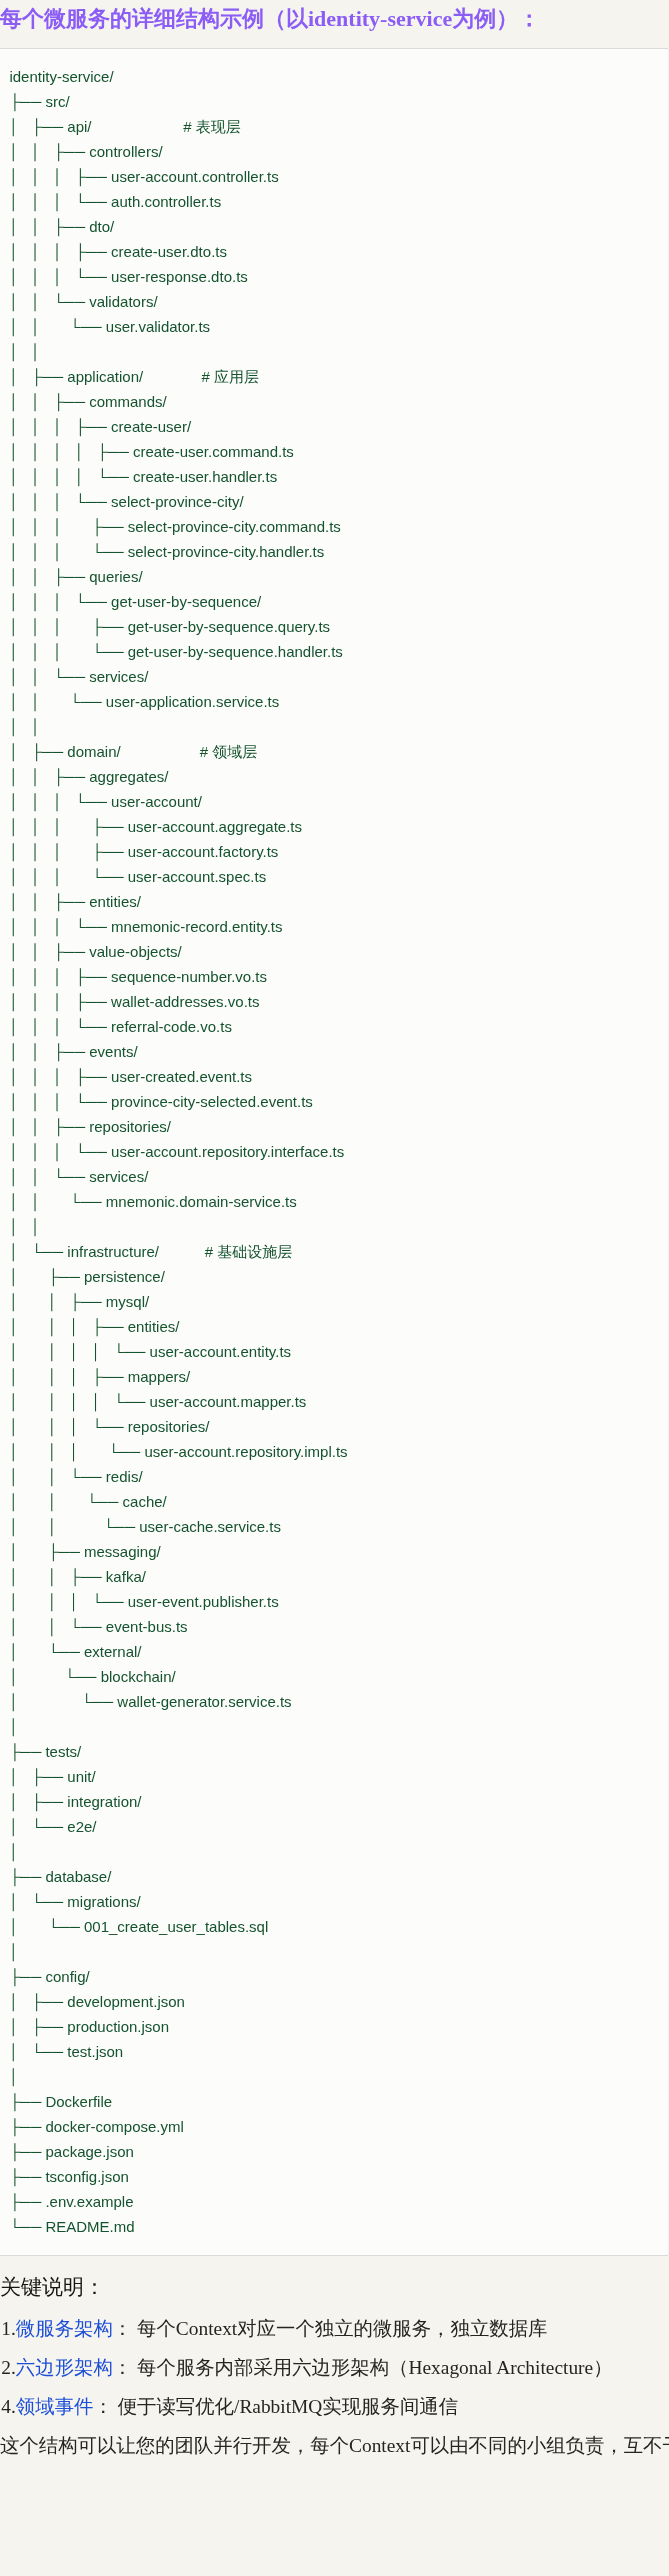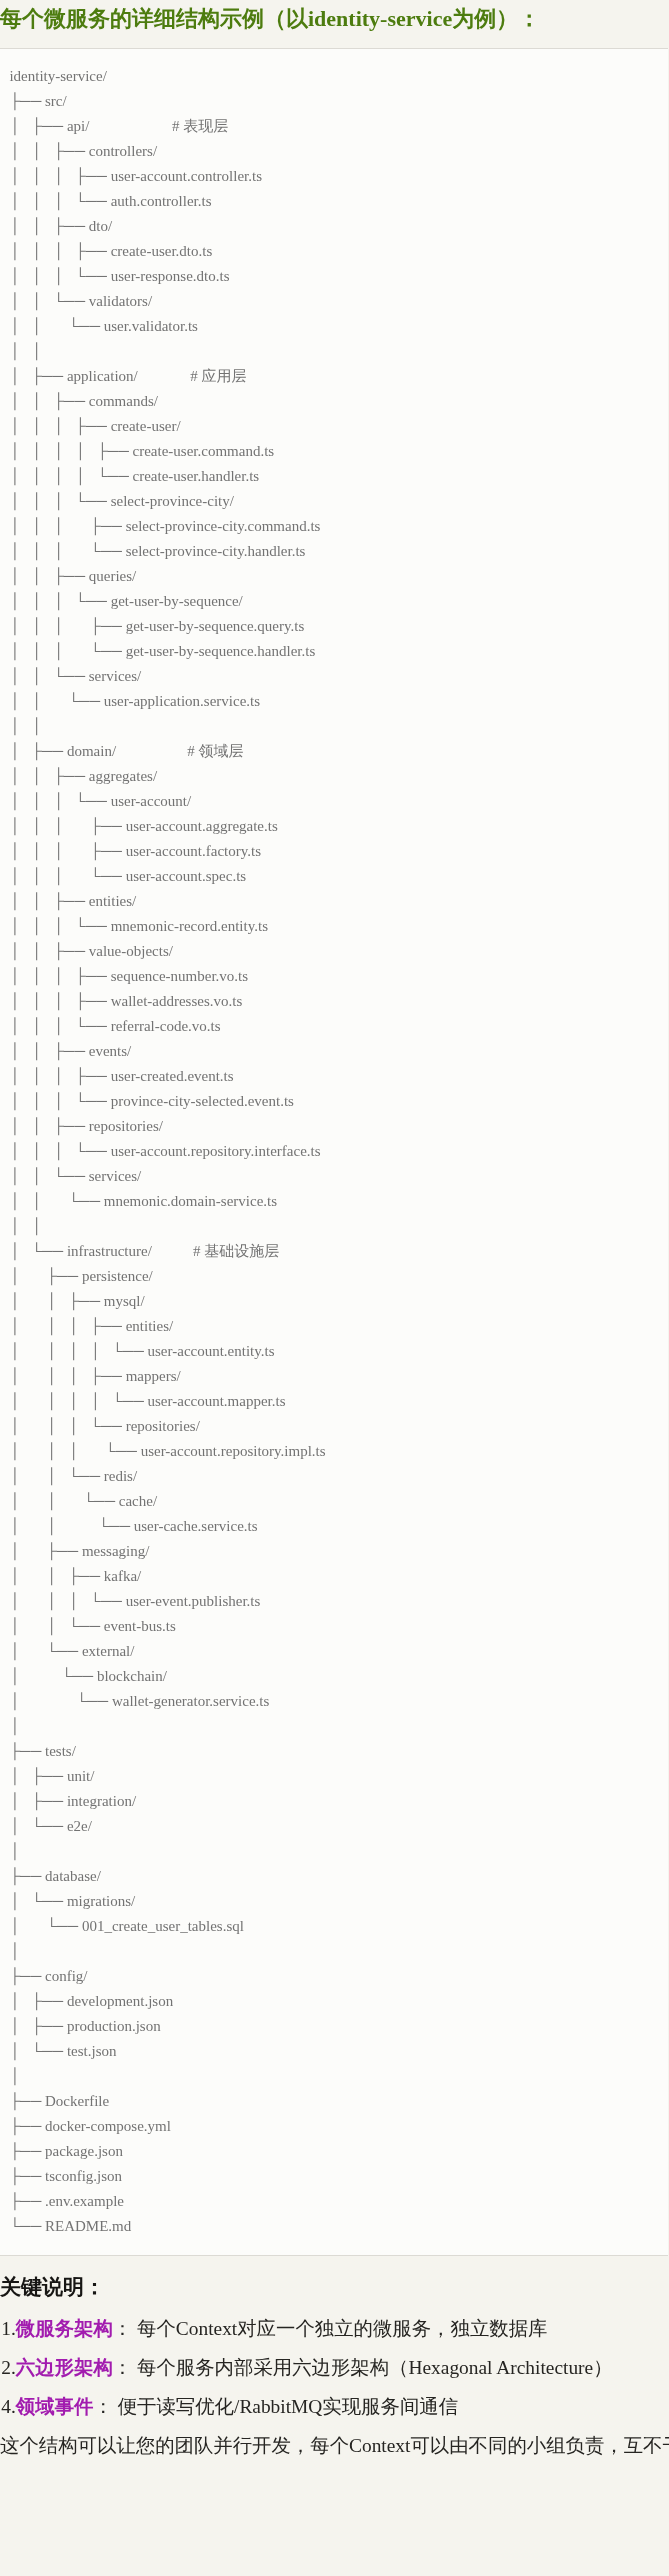--- a/index.html
+++ b/index.html
@@ -12,60 +12,60 @@
     overflow: hidden;
     background: #f5f4ee;
     font-family: "Liberation Serif", serif;
     color: #22211f;
   }
   .page-title {
     font-size: 22px;
     font-weight: bold;
     line-height: 31px;
     margin: 2.5px 0 0 0;
-    color: #4d7c0f;
+    color: #8b5cf6;
     white-space: nowrap;
   }
   .code-block {
     margin-top: 14.4px;
     background: #fcfcfa;
     border-top: 1.3px solid #dcdad4;
     border-bottom: 1.3px solid #dcdad4;
     padding: 15px 0 16.3px 9.4px;
     width: 659px;
   }
   pre.tree {
     margin: 0;
-    font-family: Liberation Serif, serif;
+    font-family: Liberation Sans, sans-serif;
     font-size: 15px;
     line-height: 25px;
-    color: #737373;
+    color: #14532d;
     white-space: pre;
   }
   .notes-heading {
     font-size: 21px;
-    font-weight: bold;
+    font-weight: normal;
     line-height: 30px;
     margin: 16.3px 0 0 0;
     color: #171614;
   }
   ol.notes-list {
     list-style: none;
     margin: 6.3px 0 0 0;
     padding: 0 0 0 1.3px;
   }
   ol.notes-list li {
     font-size: 19.4px;
     line-height: 39px;
     white-space: nowrap;
     color: #262522;
   }
   ol.notes-list li strong {
-    font-weight: bold;
-    color: #a21caf;
+    font-weight: normal;
+    color: #1d4ed8;
   }
   .closing-paragraph {
     font-size: 19.4px;
     line-height: 39px;
     margin: 0;
     white-space: nowrap;
     color: #262522;
   }
 </style>
 </head>

